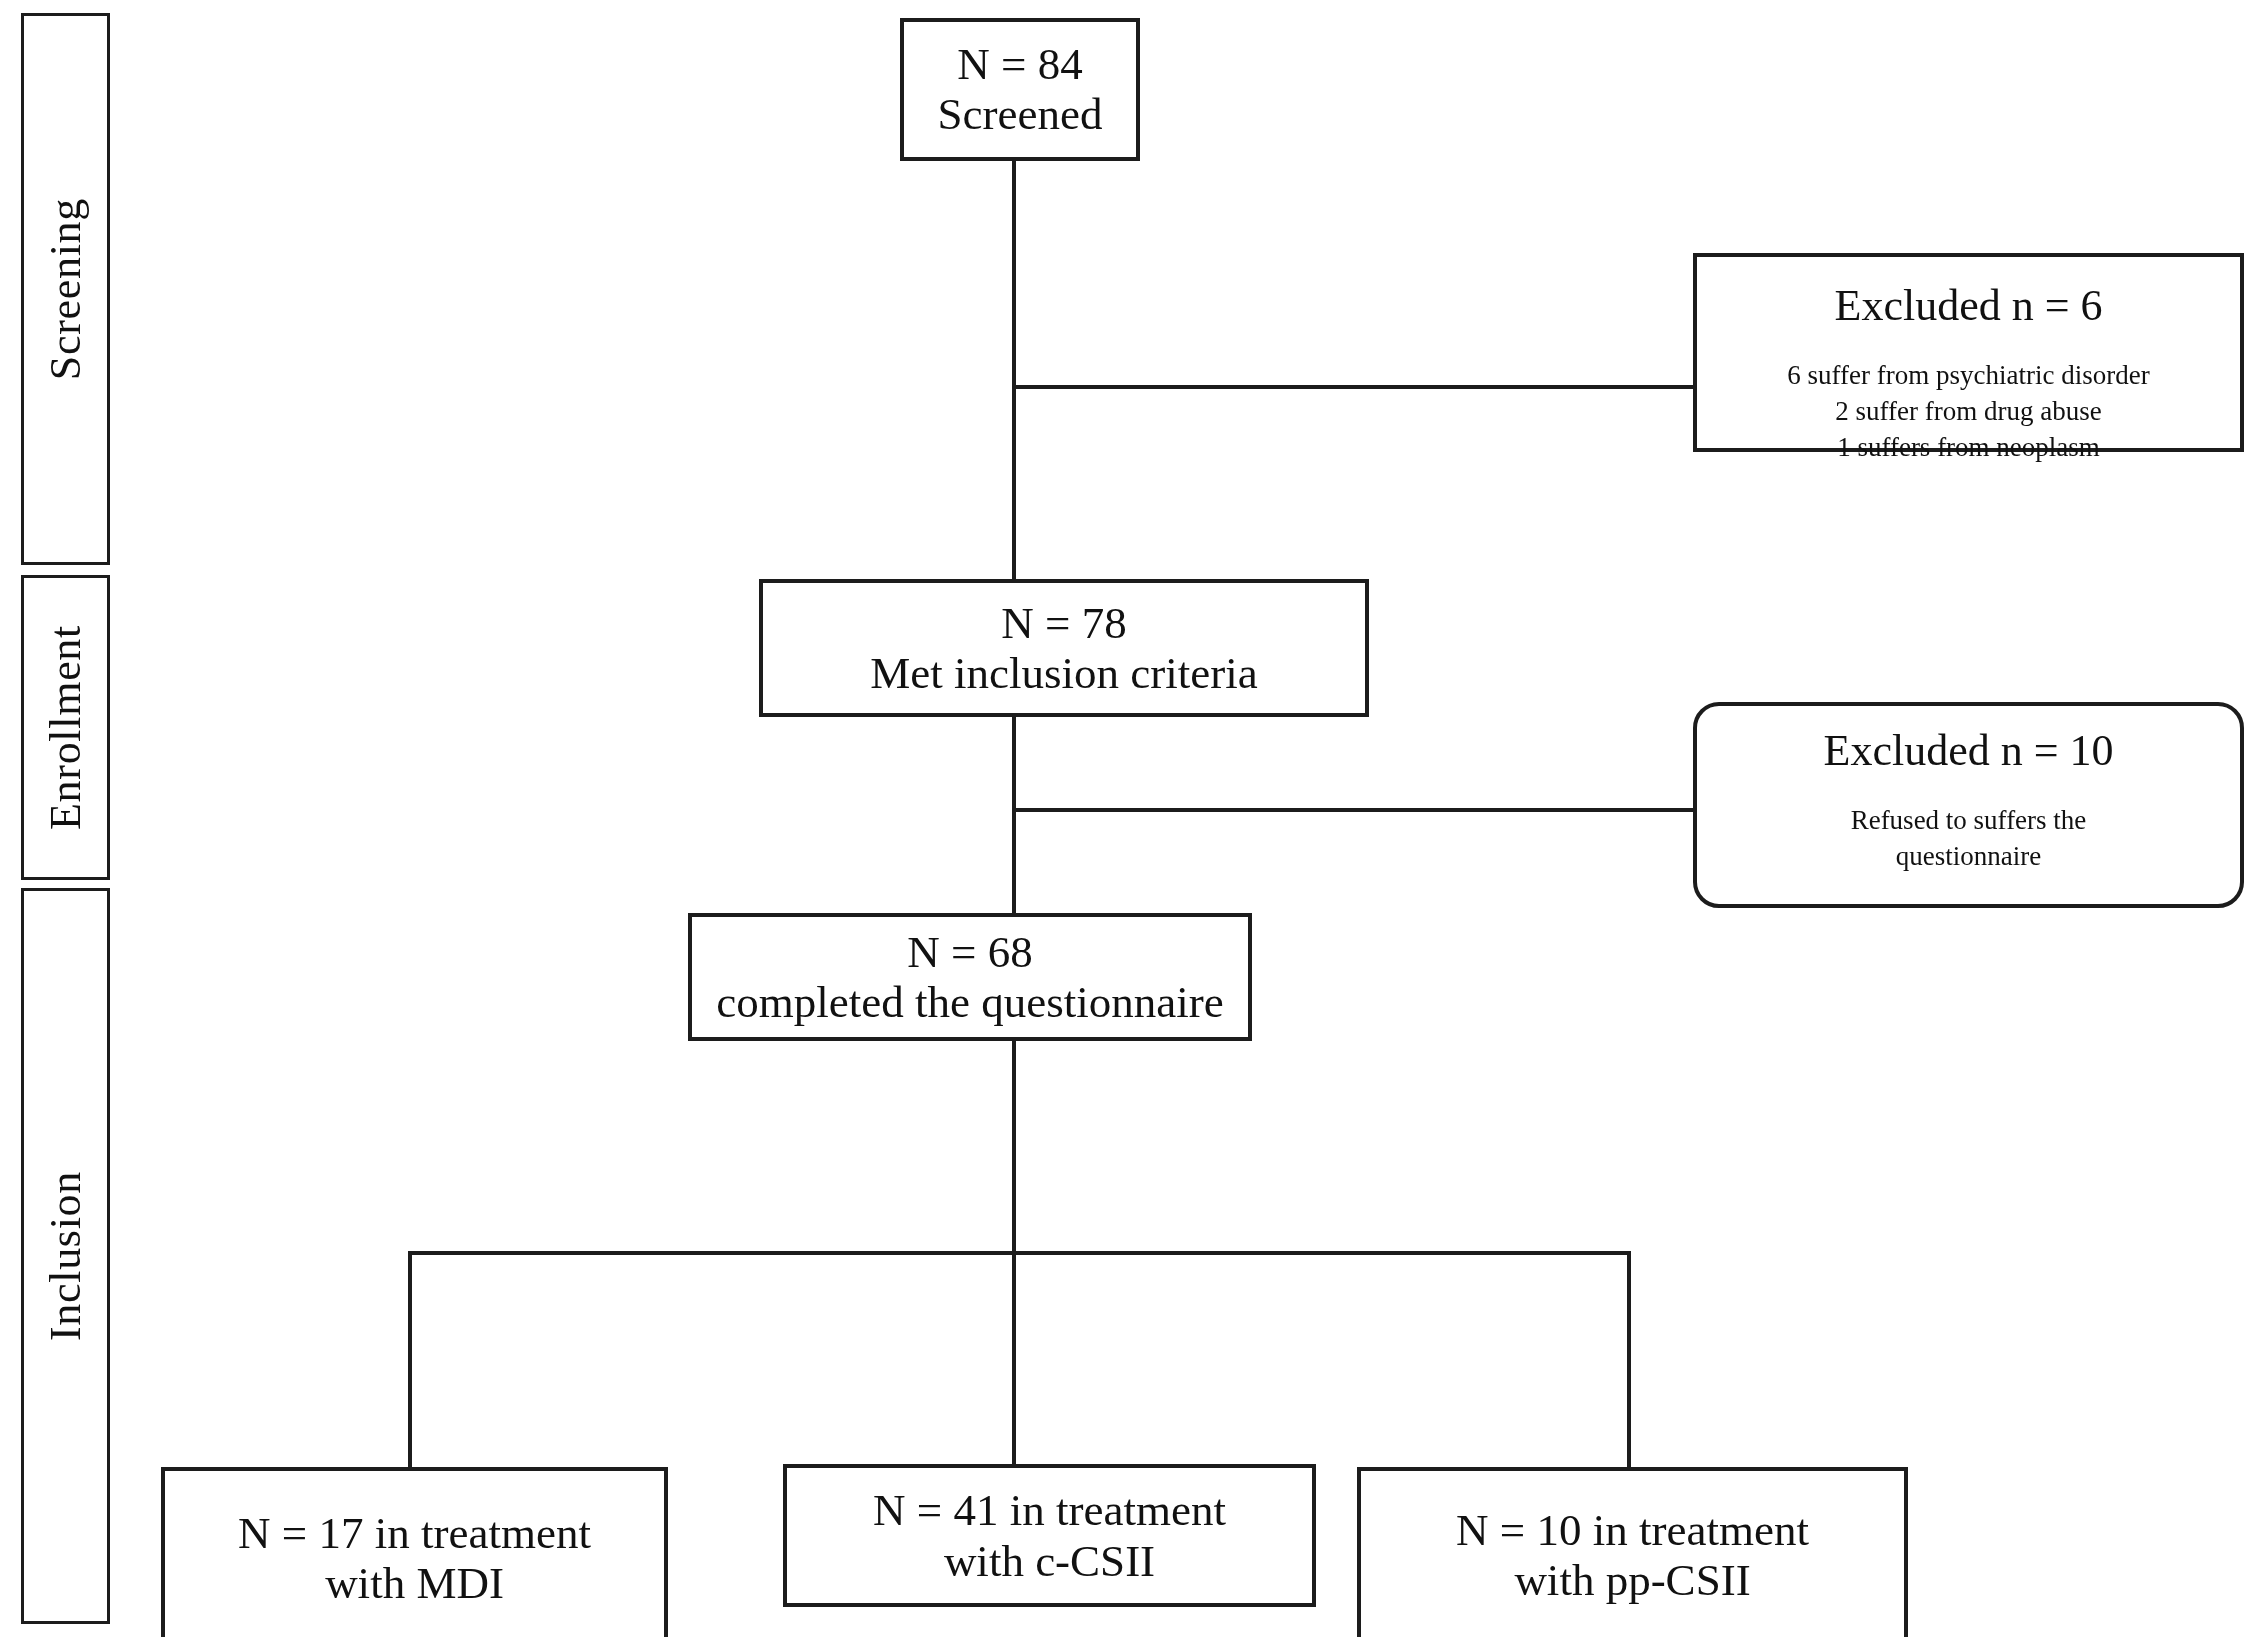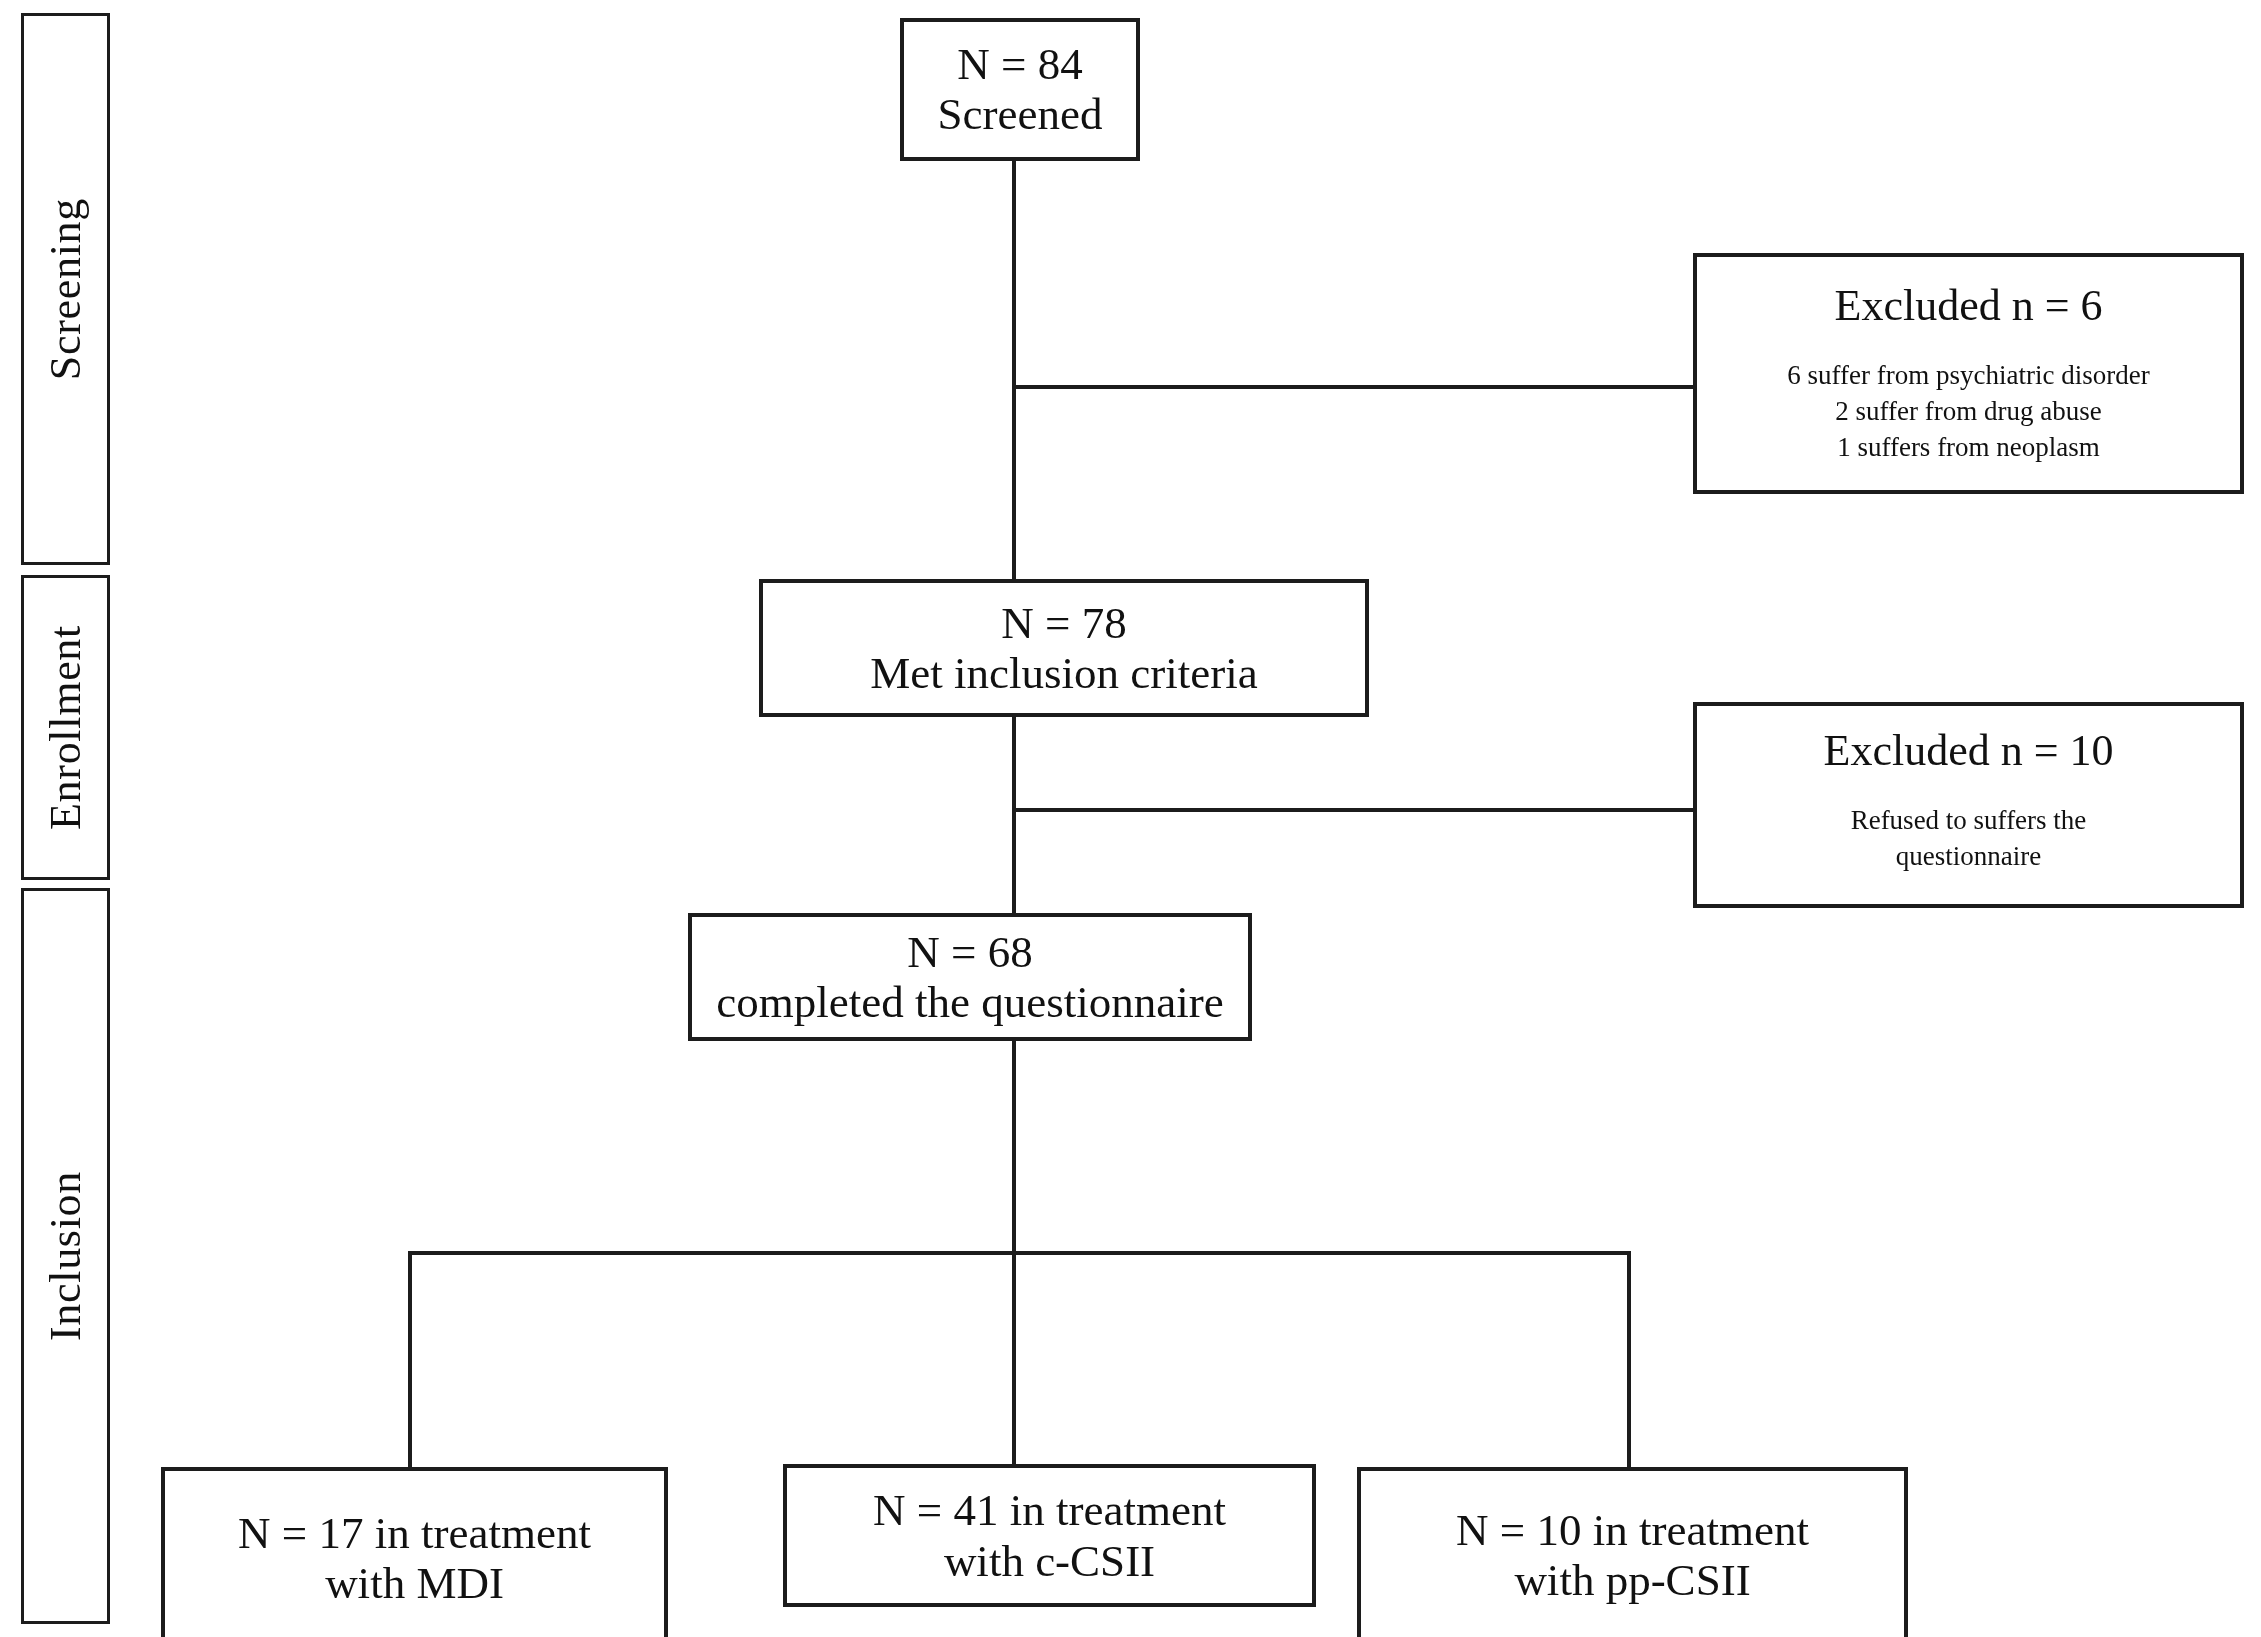--- a/index.html
+++ b/index.html
@@ -62,33 +62,33 @@
 
   <div class="vline" style="left:408px;top:1251px;height:217px;"></div>
   <div class="vline" style="left:1012px;top:1251px;height:214px;"></div>
   <div class="vline" style="left:1627px;top:1251px;height:217px;"></div>
 
   <div class="node primary" style="left:900px;top:17.6px;width:240px;height:143px;align-items:center;">
     <span class="ln">N = 84</span>
     <span class="ln">Screened</span>
   </div>
 
-  <div class="node excluded" style="left:1693px;top:253px;width:551px;height:241px;">
+  <div class="node excluded" style="left:1693px;top:253px;width:551px;height:199px;justify-content:space-between;">
     <span class="hd">Excluded n = 6</span>
     <span class="sub">6 suffer from psychiatric disorder</span>
     <span class="sub">2 suffer from drug abuse</span>
     <span class="sub">1 suffers from neoplasm</span>
   </div>
 
   <div class="node primary" style="left:759px;top:579px;width:610px;height:138px;">
     <span class="ln">N = 78</span>
     <span class="ln">Met inclusion criteria</span>
   </div>
 
-  <div class="node excluded" style="left:1693px;top:702px;width:551px;height:206px;padding-top:20px;">
+  <div class="node excluded" style="left:1693px;top:702px;width:551px;height:206px;padding-top:20px;border-radius:26px;">
     <span class="hd">Excluded n = 10</span>
     <span class="sub">Refused to suffers the</span>
     <span class="sub">questionnaire</span>
   </div>
 
   <div class="node primary" style="left:688px;top:913px;width:564px;height:128px;">
     <span class="ln">N = 68</span>
     <span class="ln">completed the questionnaire</span>
   </div>
 

